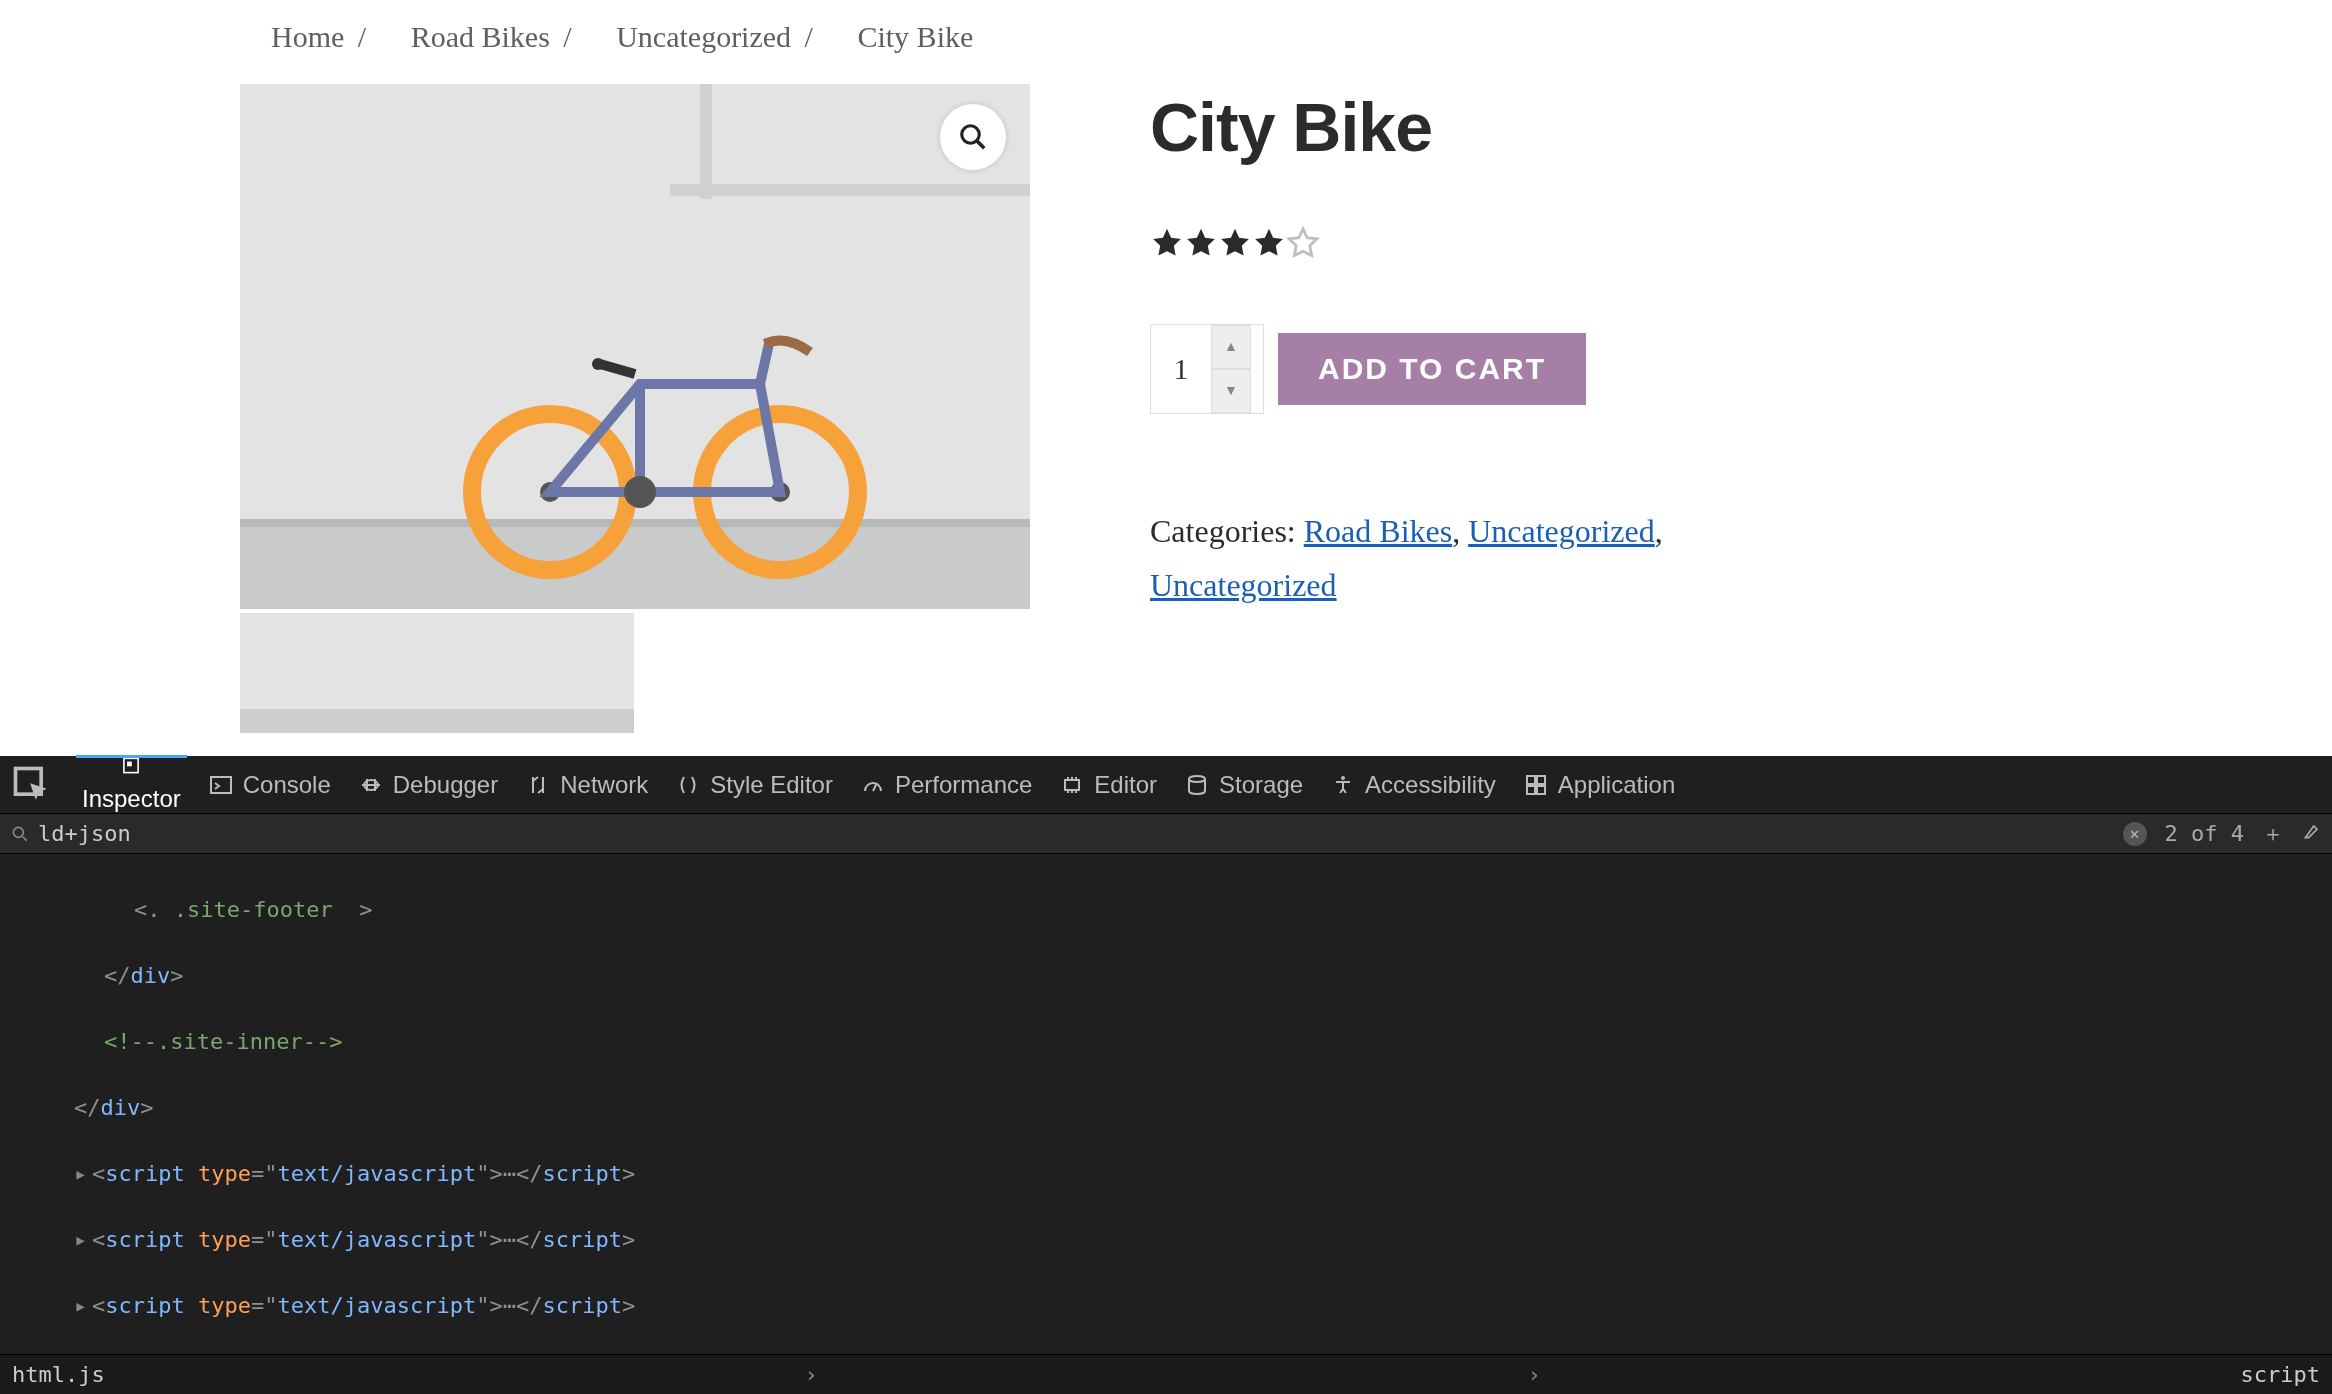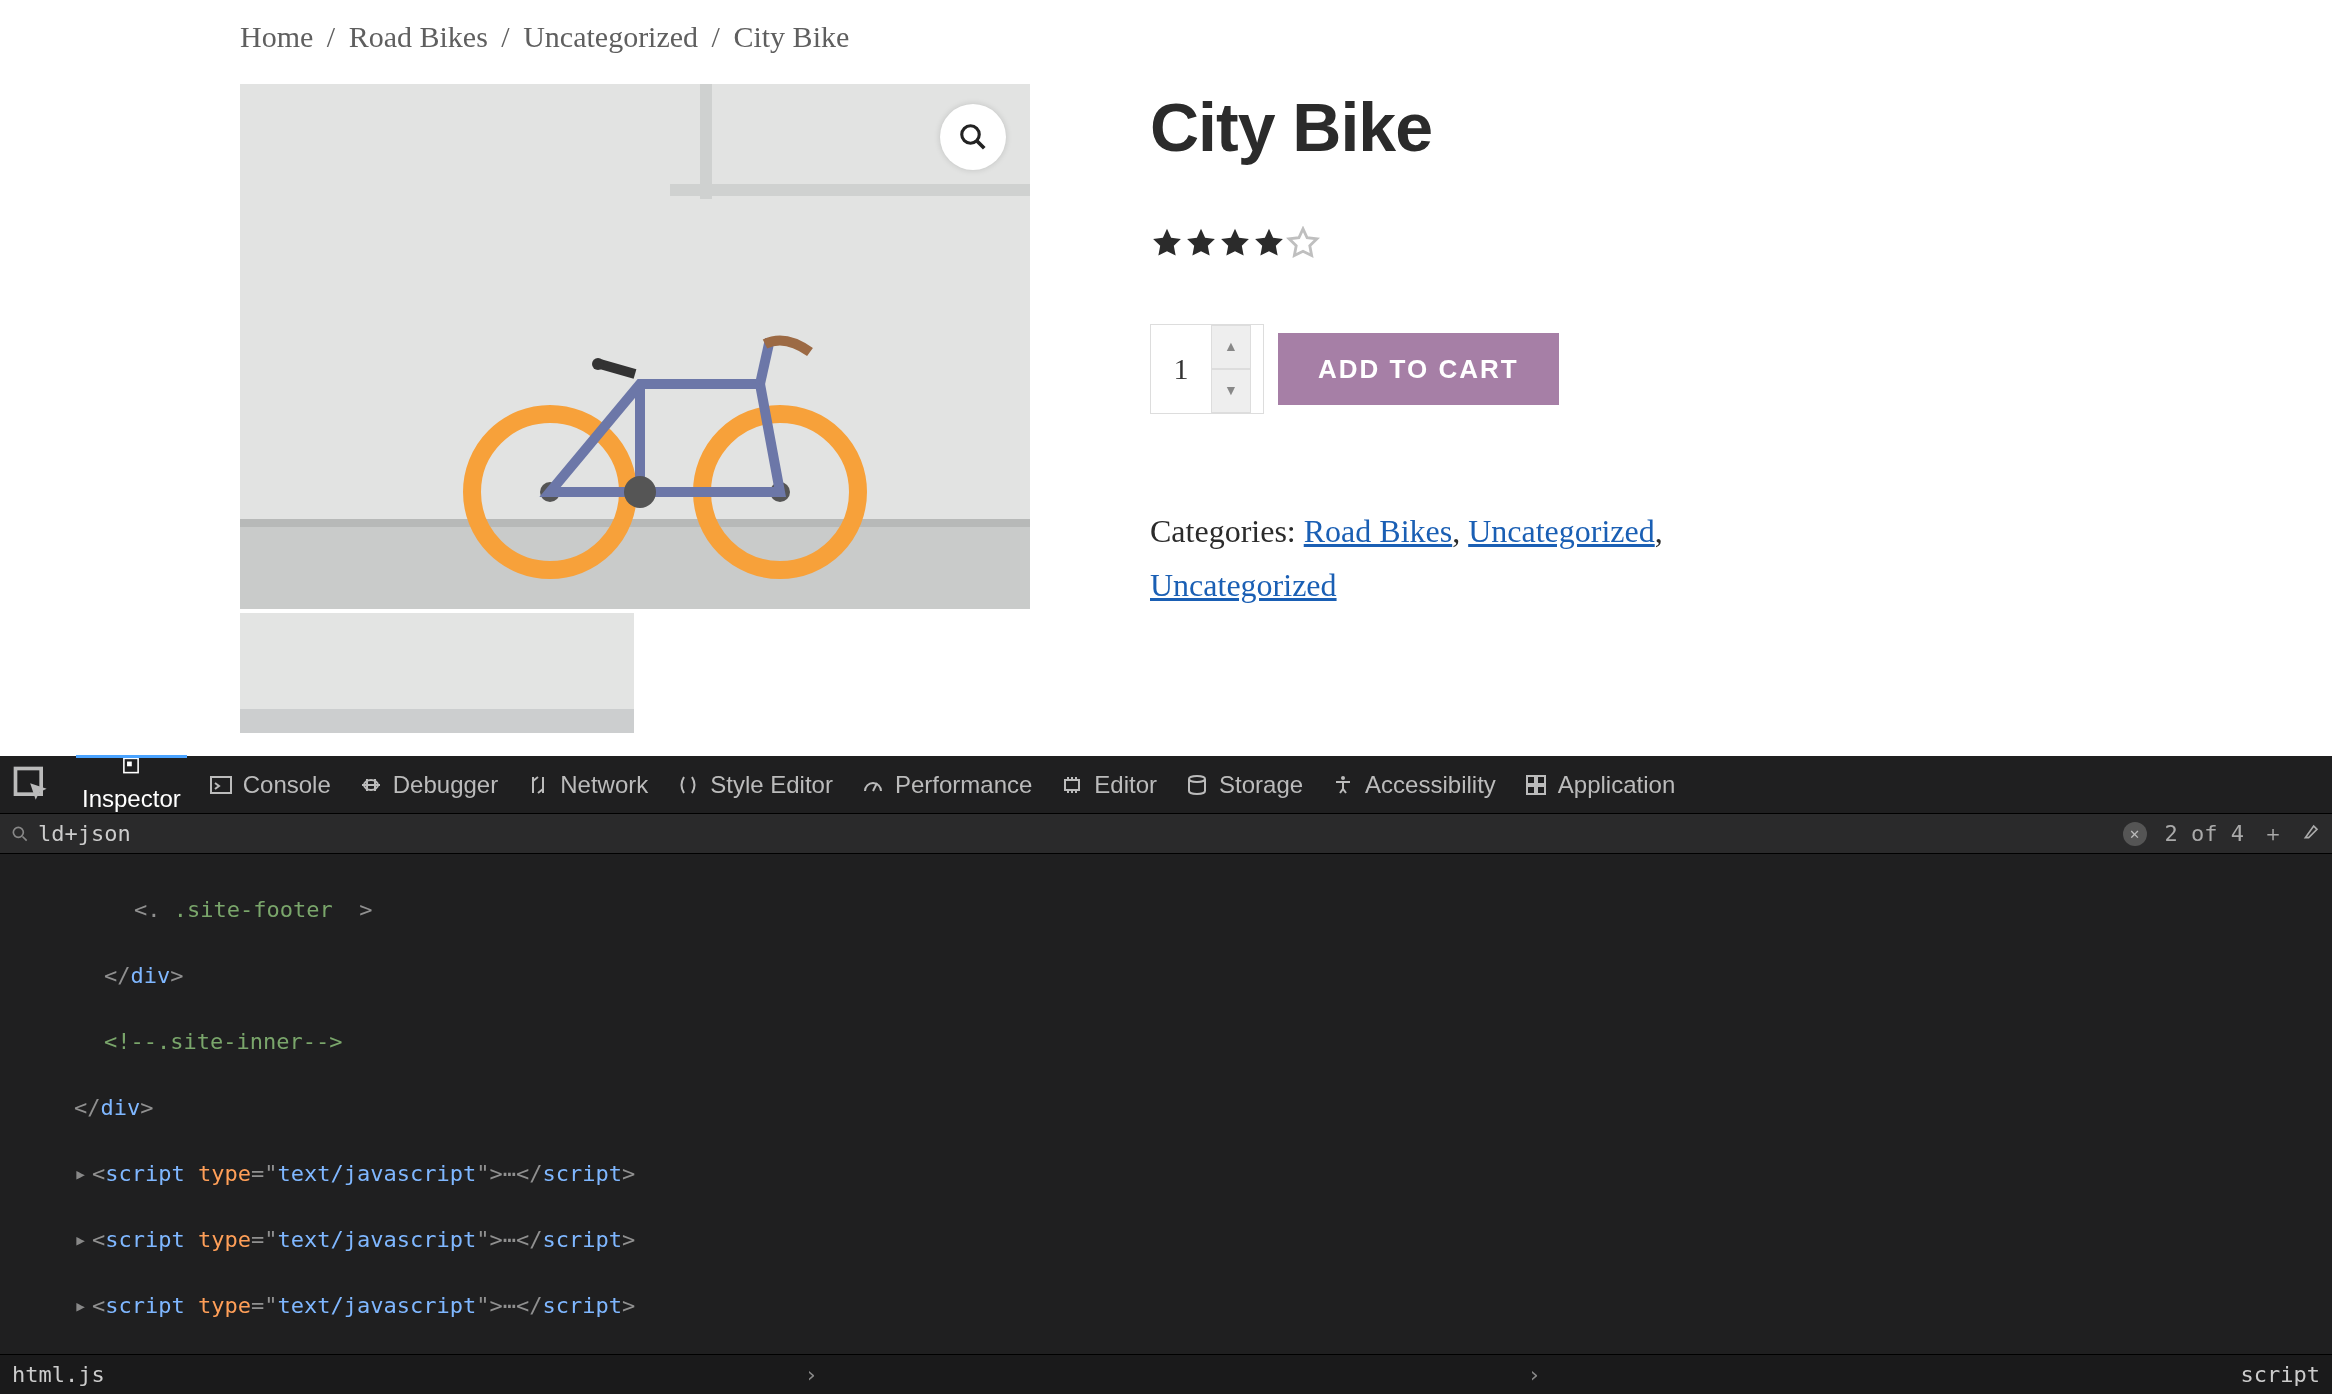--- a/index.html
+++ b/index.html
@@ -16,21 +16,21 @@
     height: 756px;
     background: #fff;
     padding: 20px 0 0 240px;
     position: relative;
   }
   .breadcrumb {
     color: #5f5f5f;
     font-size: 30px;
     margin-bottom: 30px;
   }
-  .breadcrumb span { color: #5f5f5f; }
+  .breadcrumb span { color: #5f5f5f; margin-left: 31px; }
   .breadcrumb .sep { margin: 0 6px; }
 
   .product-wrap { display: flex; gap: 120px; }
   .image-col { width: 790px; position: relative; }
   .product-img {
     width: 790px; height: 525px;
     background: #dfe1e0;
     position: relative;
   }
   .magnifier {
@@ -64,21 +64,21 @@
     width:60px; height:100%; border:none; font-size:30px; text-align:center;
     font-family: Georgia, serif; color:#333; background:transparent; outline:none;
   }
   .qty .spinners {
     width:40px; height:100%; background:#eee; display:flex; flex-direction:column;
   }
   .qty .sp { flex:1; display:flex; align-items:center; justify-content:center; color:#888; font-size:14px; border:1px solid #ddd; }
   .add-cart {
     background:#a67fa6; color:#fff; border:none;
     font-family: -apple-system, 'Segoe UI', Arial, sans-serif;
-    font-weight:800; letter-spacing:2px; font-size:26px;
+    font-weight:800; letter-spacing:2px; font-size:30px;
     padding: 4px 40px; height:72px; margin-top:9px;
   }
 
   .cats { margin-top: 90px; font-size:32px; color:#2b2b2b; line-height:1.7; max-width:800px; }
   .cats a { color:#1a5fb4; text-decoration:underline; }
 
   
   .devtools {
     position:absolute; left:0; right:0; top:756px; bottom:0;
     background:#1f1f20; color:#ccc;

